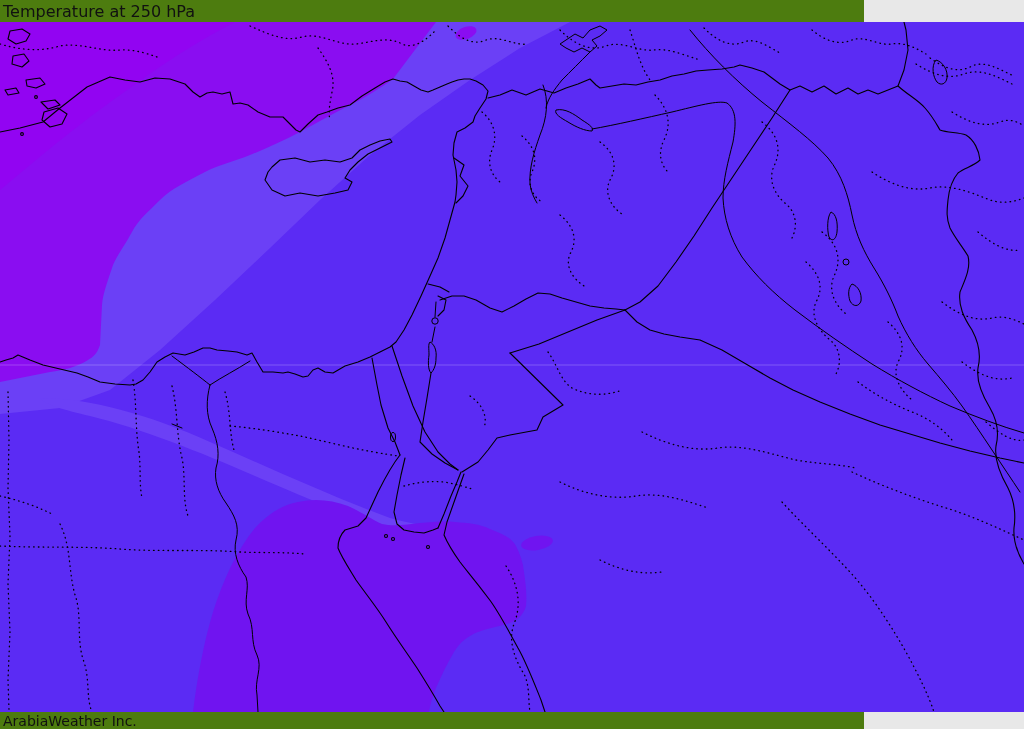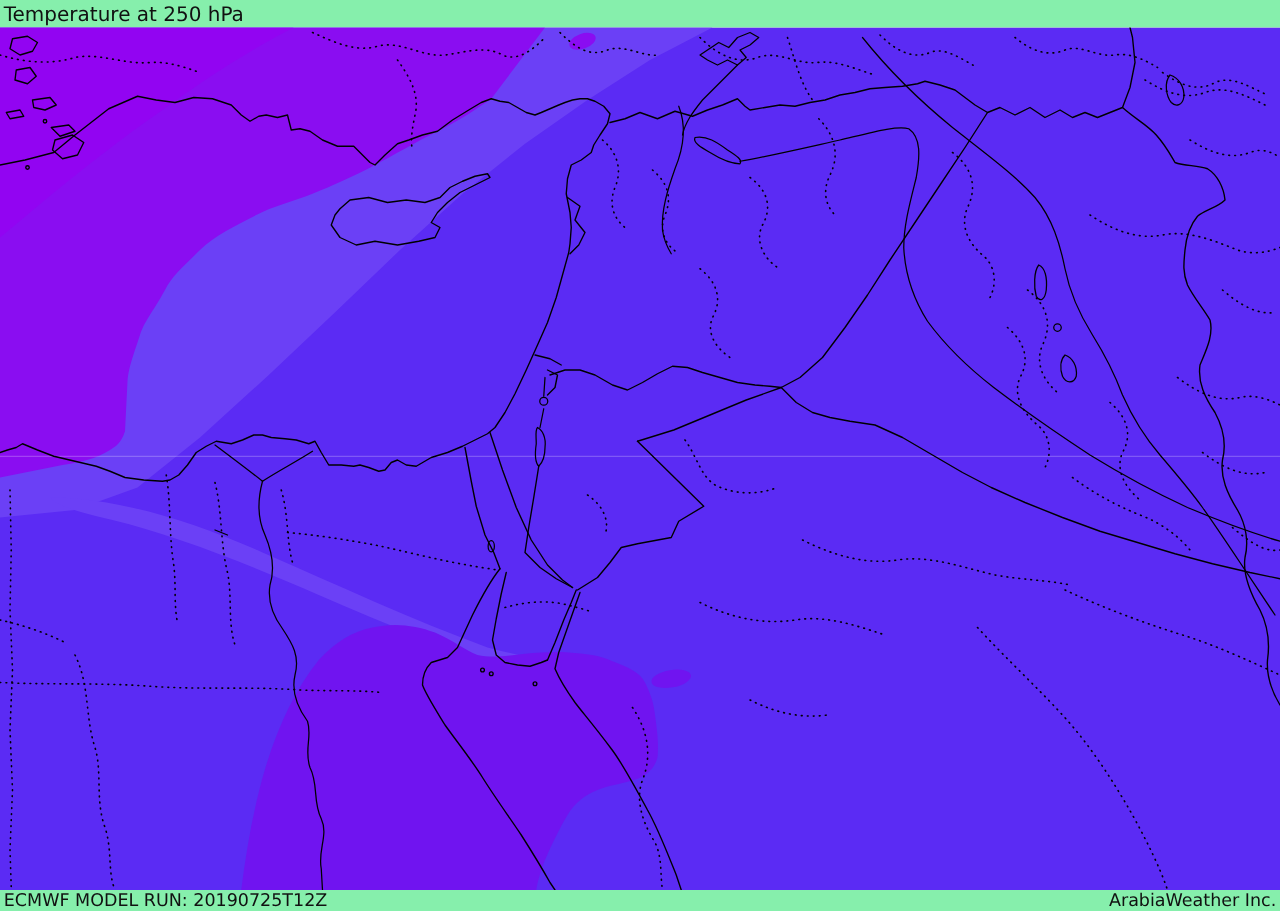--- a/index.html
+++ b/index.html
@@ -2,21 +2,21 @@
 <html><head>
 <meta charset="utf-8">
 <style>
   html,body{margin:0;padding:0;background:#777;}
   .app{
     position:relative;width:1024px;height:729px;margin:0 auto;
     font-family:"DejaVu Sans","Liberation Sans",sans-serif;
     background:#e8e8e8;overflow:hidden;
   }
   .bar{
-    position:absolute;left:0;width:1024px;background:#86efac;color:#111;
+    position:absolute;left:0;width:864px;background:#4d7c0f;color:#111;
     display:flex;justify-content:space-between;align-items:center;
     box-sizing:border-box;white-space:nowrap;
   }
   .topbar{top:0;height:22px;font-size:16px;padding:0 3px;}
   .bottombar{top:712px;height:17px;font-size:14px;padding:0 3px;}
   .mapwrap{position:absolute;top:22px;left:0;width:1024px;height:690px;}
   svg{display:block;}
 </style>
 </head>
 <body>
@@ -153,17 +153,16 @@
       <path d="M 642,432 C 666,444 692,452 718,448 C 744,444 770,454 796,460 C 818,464 838,464 856,468"></path>
       <path d="M 852,472 C 882,486 914,498 946,508 C 972,516 998,528 1024,540"></path>
       <path d="M 782,502 C 804,526 828,548 850,572 C 872,596 890,624 906,652 C 918,674 928,694 934,712"></path>
       <path d="M 548,352 C 558,366 560,380 572,388 C 588,396 606,396 622,390"></path>
       <path d="M 600,560 C 620,570 640,575 662,572"></path>
     </g>
   </svg>
   </div>
 
   <div class="bar bottombar">
-    <span>ECMWF MODEL RUN: 20190725T12Z</span>
     <span>ArabiaWeather Inc.</span>
   </div>
 
 </div>
 
 </body></html>

